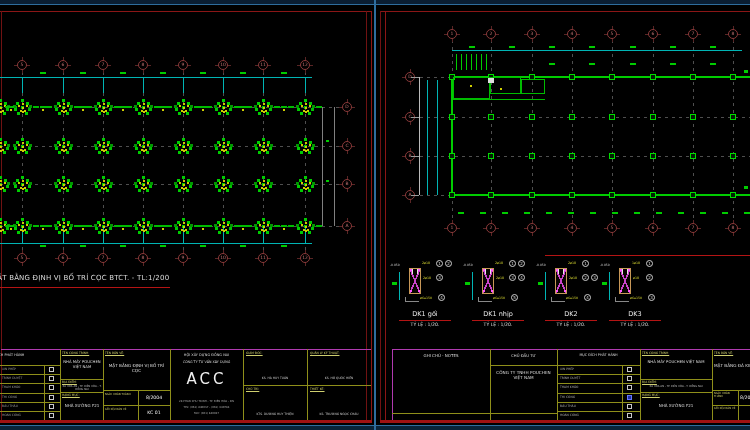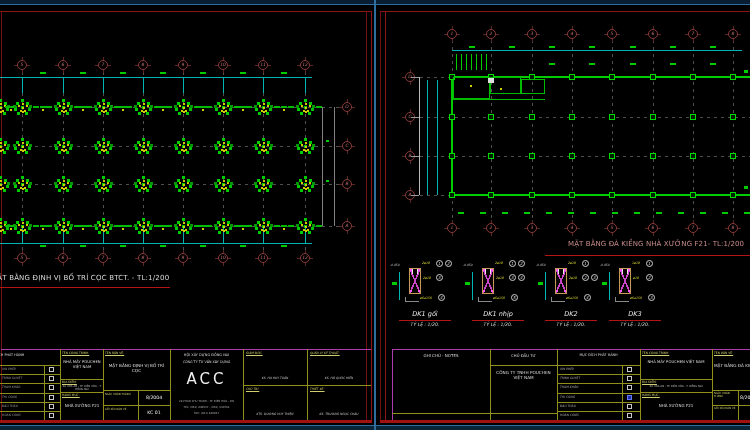--- a/index.html
+++ b/index.html
@@ -30,21 +30,21 @@
   <div class="l redl" style="left:371px;top:11px;width:1px;height:412px;"></div>
   <div class="l" style="left:0;top:420px;width:372px;height:3px;background:#a01212;"></div>
 
   <div class="l redl" style="left:380px;top:11px;width:370px;height:1px;"></div>
   <div class="l" style="left:380px;top:11px;width:1px;height:412px;background:#701212;"></div>
   <div class="l redl" style="left:385px;top:11px;width:1px;height:412px;"></div>
   <div class="l" style="left:380px;top:420px;width:370px;height:3px;background:#a01212;"></div>
 
   <div class="l" style="left:374px;top:0;width:2px;height:430px;background:#2e6d9e;"></div>
 
-  <div class="l" id="gfx" style="left:0;top:0;width:750px;height:430px;overflow:hidden;font-style:italic;">
+  <div class="l" id="gfx" style="left:0;top:0;width:750px;height:430px;overflow:hidden;">
       <div style="position: absolute; left: 0px; top: 77px; width: 312px; height: 1px; background: rgb(0, 180, 180);"></div>
       <div style="position: absolute; left: 0px; top: 243px; width: 312px; height: 1px; background: rgb(0, 180, 180);"></div>
       <div style="position: absolute; left: 22px; top: 72px; width: 1px; height: 180px; background: repeating-linear-gradient(rgb(79, 79, 79) 0px, rgb(79, 79, 79) 3px, transparent 3px, transparent 7px);"></div>
       <div style="position: absolute; left: 14px; top: 65px; width: 16px; height: 1px; background: rgb(90, 37, 37);"></div>
       <div style="position: absolute; left: 22px; top: 57px; width: 1px; height: 16px; background: rgb(90, 37, 37);"></div>
       <div style="position: absolute; left: 17px; top: 60px; width: 10px; height: 10px; border: 1px solid rgb(138, 58, 58); border-radius: 50%; background: rgb(0, 0, 0); color: rgb(192, 112, 112); font-size: 4.5px; line-height: 8px; text-align: center; box-sizing: border-box;">5</div>
       <div style="position: absolute; left: 14px; top: 258px; width: 16px; height: 1px; background: rgb(90, 37, 37);"></div>
       <div style="position: absolute; left: 22px; top: 250px; width: 1px; height: 16px; background: rgb(90, 37, 37);"></div>
       <div style="position: absolute; left: 17px; top: 253px; width: 10px; height: 10px; border: 1px solid rgb(138, 58, 58); border-radius: 50%; background: rgb(0, 0, 0); color: rgb(192, 112, 112); font-size: 4.5px; line-height: 8px; text-align: center; box-sizing: border-box;">5</div>
       <div style="position: absolute; left: 22px; top: 77px; width: 1px; height: 16px; background: rgb(0, 180, 180);"></div>
@@ -573,23 +573,20 @@
       <div style="position: absolute; left: 243px; top: 412px; width: 64px; height: 5px; font-size: 3px; color: rgb(204, 204, 204); text-align: center; white-space: nowrap; overflow: hidden;">KTS. DƯƠNG HUY THIỆN</div>
       <div style="position: absolute; left: 310px; top: 387px; width: 60px; height: 5px; font-size: 3px; color: rgb(207, 207, 111); text-decoration: underline; white-space: nowrap; overflow: hidden;">THIẾT KẾ:</div>
       <div style="position: absolute; left: 307px; top: 412px; width: 64px; height: 5px; font-size: 3px; color: rgb(204, 204, 204); text-align: center; white-space: nowrap; overflow: hidden;">KS. TRƯƠNG NGỌC CHÂU</div>
     </div>
 
   <div class="l" style="left:0;top:272px;width:210px;height:14px;overflow:hidden;">
     <div class="l nw" style="left:-9px;top:2px;font-size:7px;color:#dcdcdc;letter-spacing:0.2px;">MẶT BẰNG ĐỊNH VỊ BỐ TRÍ CỌC BTCT. - TL:1/200</div>
   </div>
   <div class="l" style="left:0;top:287px;width:170px;height:1px;background:#b41414;"></div>
 
-  <div class="l" style="left:554px;top:238px;width:196px;height:14px;overflow:hidden;">
-    <div class="l nw" style="left:14px;top:2px;font-size:7px;color:#c98b8b;letter-spacing:0.1px;">MẶT BẰNG ĐÀ KIỀNG NHÀ XƯỞNG F21- TL:1/200</div>
-  </div>
   <div class="l" style="left:545px;top:255px;width:205px;height:1px;background:#b41414;"></div>
 
   <div class="l mag" style="left:1px;top:349px;width:370px;height:1px;"></div>
   <div class="l olv" style="left:60px;top:349px;width:1px;height:71px;"></div>
   <div class="l olv" style="left:103px;top:349px;width:1px;height:71px;"></div>
   <div class="l olv" style="left:170px;top:349px;width:1px;height:71px;"></div>
   <div class="l olv" style="left:243px;top:349px;width:1px;height:71px;"></div>
   <div class="l olv" style="left:307px;top:349px;width:1px;height:71px;"></div>
 
   <div class="l" style="left:0;top:350px;width:60px;height:14px;overflow:hidden;">

